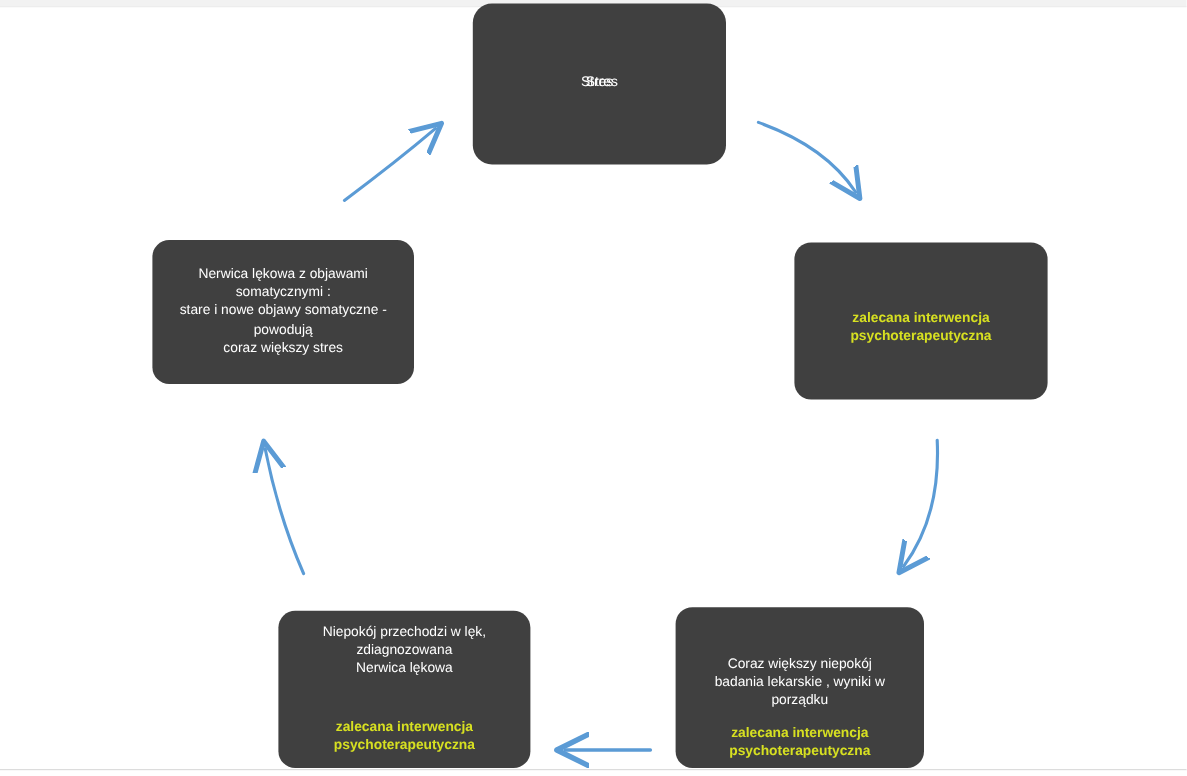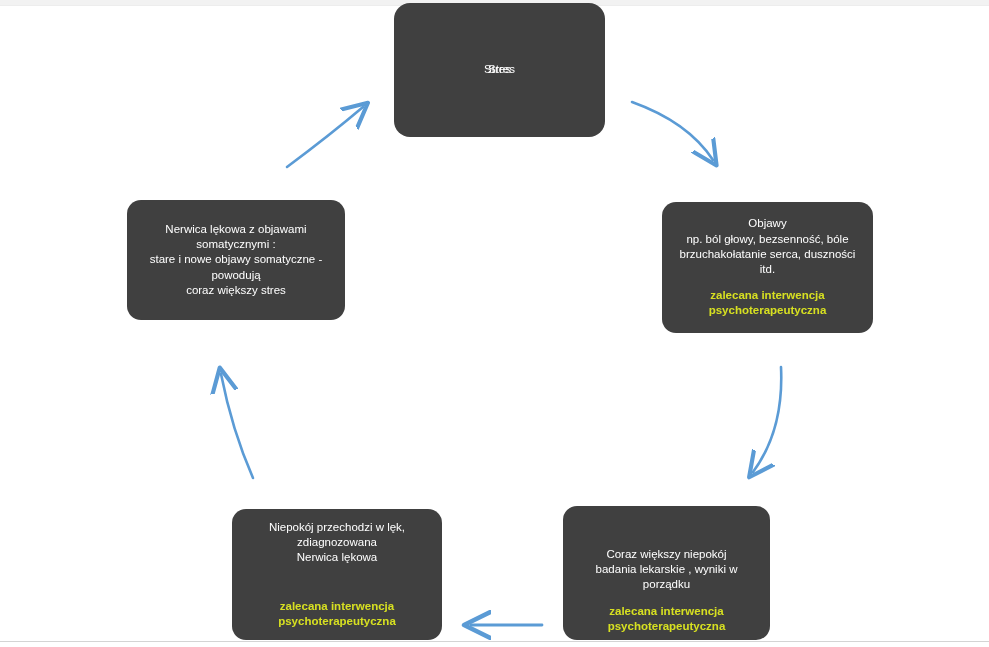--- a/index.html
+++ b/index.html
@@ -152,24 +152,20 @@
   </svg>
 
   <div class="node" id="node-stres">
     <div class="stres-stack">
       <span class="stres-a">Stres</span>
       <span class="stres-b">Stres</span>
     </div>
   </div>
 
   <div class="node" id="node-objawy">
-    <div class="main-text">Objawy
-np. ból głowy, bezsenność, bóle
-brzuchakołatanie serca, duszności
-itd.</div>
     <div class="accent-text">zalecana interwencja
 psychoterapeutyczna</div>
   </div>
 
   <div class="node" id="node-niepokoj">
     <div class="main-text">Coraz większy niepokój
 badania lekarskie , wyniki w
 porządku</div>
     <div class="accent-text">zalecana interwencja
 psychoterapeutyczna</div>

